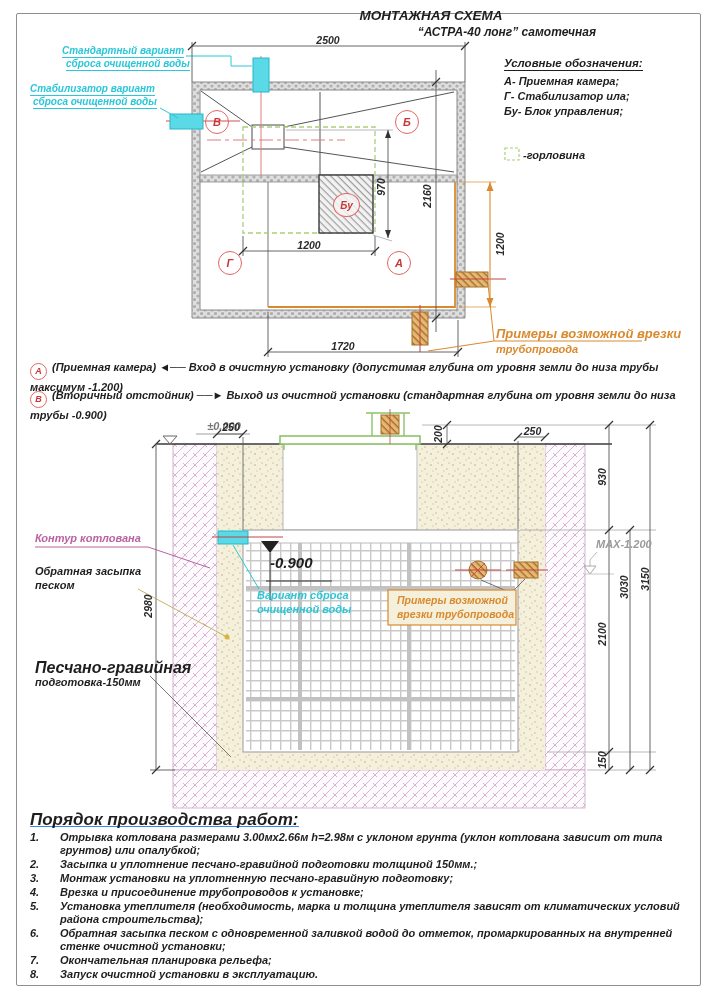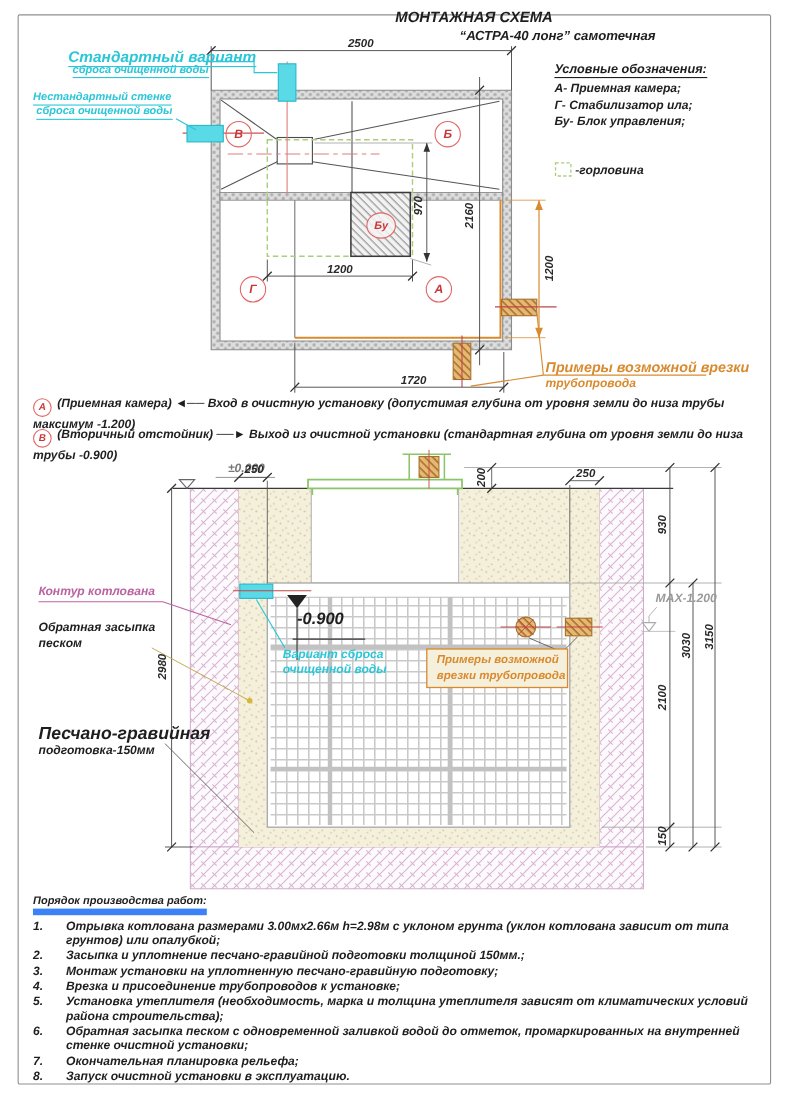--- a/index.html
+++ b/index.html
@@ -24,22 +24,22 @@
   .note{position:absolute;left:30px;width:658px;font-style:italic;font-weight:bold;
         font-size:11px;line-height:15px;color:#1e1e1e;}
   .marker{display:inline-flex;width:15px;height:15px;border:1.2px solid #e26666;
         border-radius:50%;color:#c93636;align-items:center;justify-content:center;
         font-size:9px;margin-right:5px;vertical-align:-3px;font-style:italic;}
   .legend{position:absolute;left:504px;top:74px;width:195px;font-style:italic;
         font-weight:bold;font-size:11px;color:#1e1e1e;}
   .legend .row{height:15px;line-height:15px;}
   .wo{position:absolute;left:30px;top:813px;width:658px;color:#1e1e1e;
       font-style:italic;font-weight:bold;font-size:11px;line-height:13px;}
-  .wo-title{display:inline-block;border-bottom:6px solid #3b82f6;margin-bottom:4px;
-      font-size:10px;}
+  .wo-title{display:inline-block;border-bottom:1px solid #3b82f6;margin-bottom:4px;
+      font-size:17px;}
   .wo-row{display:flex;margin-bottom:1px;}
   .wo-num{width:30px;flex:none;}
   .wo-text{flex:1;}
 </style>
 </head>
 <body>
 
 <div class="page">
   <div class="frame"></div>
 
@@ -194,42 +194,42 @@
 
     <path d="M35,547 H148 L210,568" stroke="#bb62a2" stroke-width="1" fill="none"></path>
     <path d="M138,589 L225,636" stroke="#b8a23e" stroke-width="0.8"></path>
     <circle cx="227" cy="637" r="2.5" fill="#d8b43a"></circle>
     <path d="M150,676 L231,757" stroke="#555" stroke-width="0.8"></path>
   </svg>
 
   <div class="t c" style="left:266px;top:10px;width:330px;font-size:13.5px;">МОНТАЖНАЯ СХЕМА</div>
   <div class="t c" style="left:266px;top:26px;width:330px;font-size:12px;text-align:right;">“АСТРА-40 лонг” самотечная</div>
 
-  <div class="t cyan" style="left:62px;top:45px;font-size:14px;"><span class="u">Стандартный вариант</span></div>
+  <div class="t cyan" style="left:62px;top:45px;font-size:10px;"><span class="u">Стандартный вариант</span></div>
   <div class="t cyan" style="left:66px;top:58px;font-size:10px;"><span class="u">сброса очищенной воды</span></div>
-  <div class="t cyan" style="left:30px;top:83px;font-size:10px;"><span class="u">Нестандартный стенке</span></div>
+  <div class="t cyan" style="left:30px;top:83px;font-size:10px;"><span class="u">Стабилизатор вариант</span></div>
   <div class="t cyan" style="left:33px;top:96px;font-size:10px;"><span class="u">сброса очищенной воды</span></div>
 
   <div class="t" style="left:504px;top:57px;font-size:11.5px;"><span class="u">Условные обозначения:</span></div>
   <div class="legend">
     <div class="row">А- Приемная камера;</div>
     <div class="row">Г- Стабилизатор ила;</div>
     <div class="row">Бу- Блок управления;</div>
   </div>
   <div class="t" style="left:523px;top:149px;font-size:11px;">-горловина</div>
 
   <div class="zone" style="left:205px;top:110px;width:22px;height:22px;">В</div>
   <div class="zone" style="left:395px;top:110px;width:22px;height:22px;">Б</div>
   <div class="zone" style="left:218px;top:251px;width:22px;height:22px;">Г</div>
   <div class="zone" style="left:387px;top:251px;width:22px;height:22px;">А</div>
   <div class="zone" style="left:333px;top:193px;width:25px;height:22px;font-size:10px;background:rgba(245,245,245,0.85);">Бу</div>
 
   <div class="t c dim" style="left:298px;top:34px;width:60px;">2500</div>
   <div class="t c dim" style="left:279px;top:239px;width:60px;">1200</div>
-  <div class="t c dim" style="left:346px;top:340px;width:60px;">1720</div>
+  <div class="t c dim" style="left:313px;top:340px;width:60px;">1720</div>
   <div class="t c dim rot" style="left:361px;top:181px;width:40px;">970</div>
   <div class="t c dim rot" style="left:404px;top:190px;width:46px;">2160</div>
   <div class="t c dim rot" style="left:477px;top:238px;width:46px;">1200</div>
 
   <div class="t orange" style="left:496px;top:328px;font-size:13px;">Примеры возможной врезки</div>
   <div class="t orange" style="left:496px;top:343px;font-size:11px;">трубопровода</div>
 
   <div class="note" style="top:360px;">
     <span class="marker">А</span><span>(Приемная камера)</span>&nbsp;<span>◄──</span>&nbsp;<span>Вход в очистную установку (допустимая глубина от уровня земли до низа трубы максимум -1.200)</span>
   </div>

